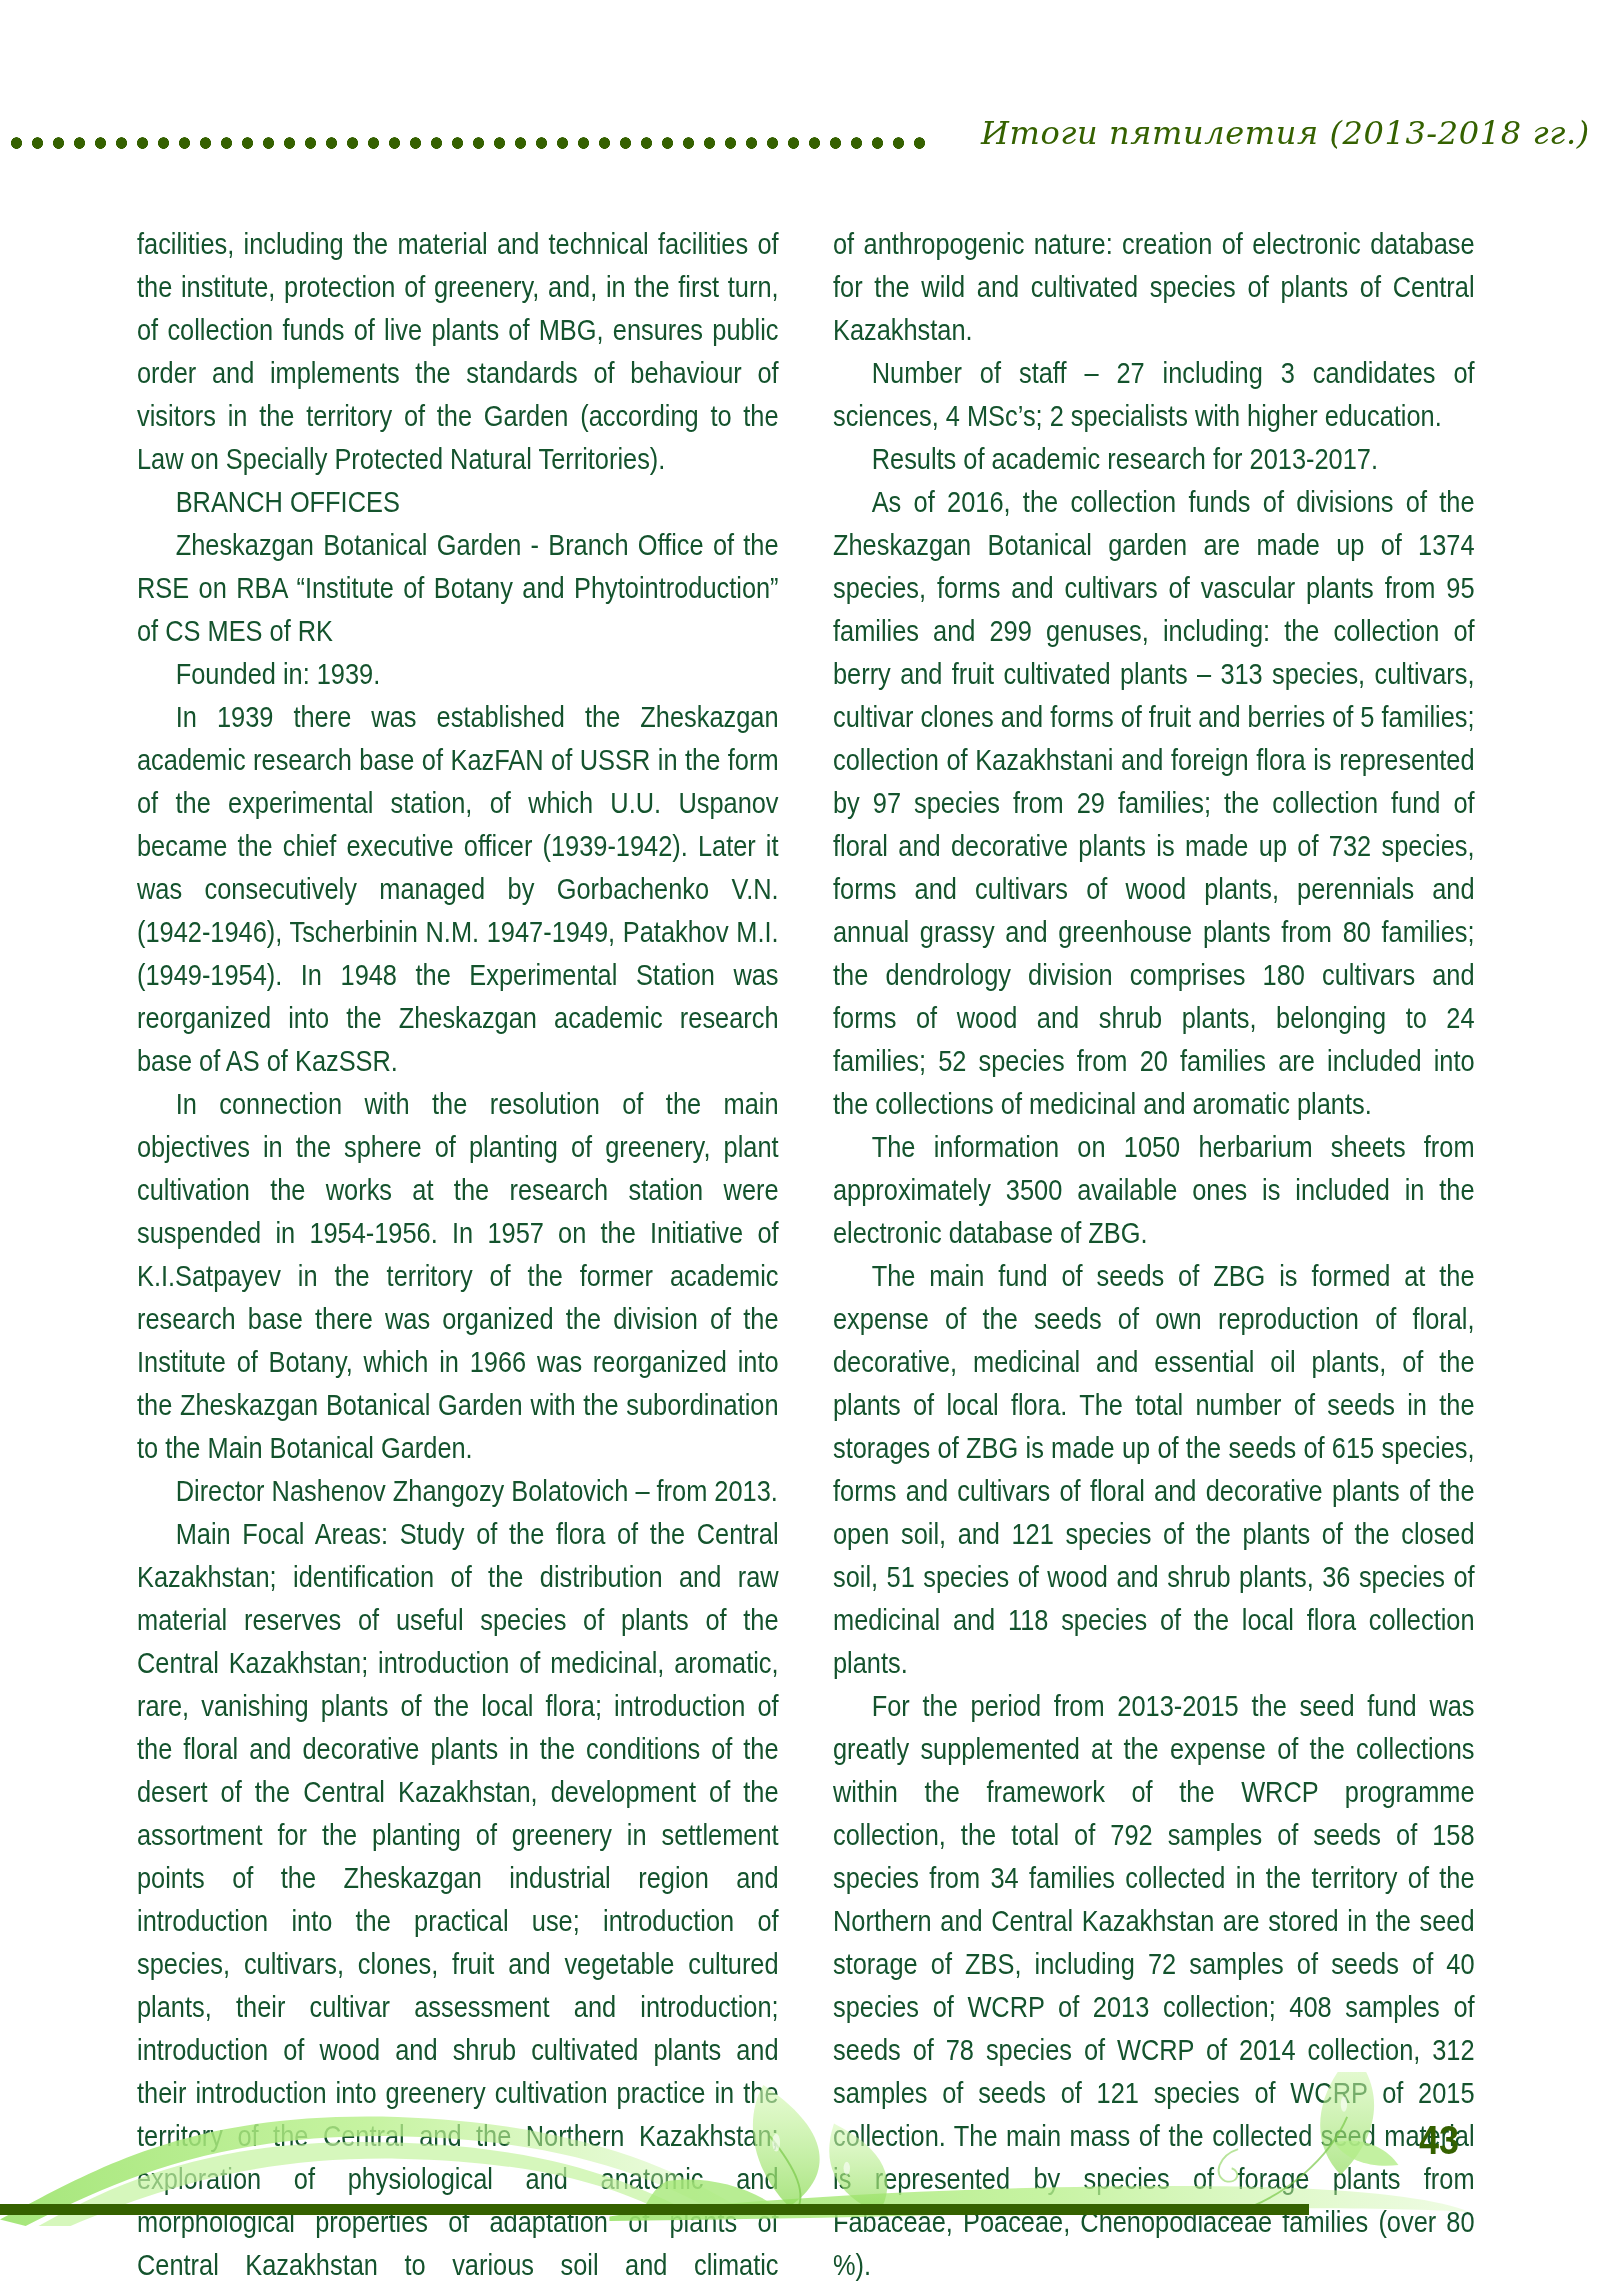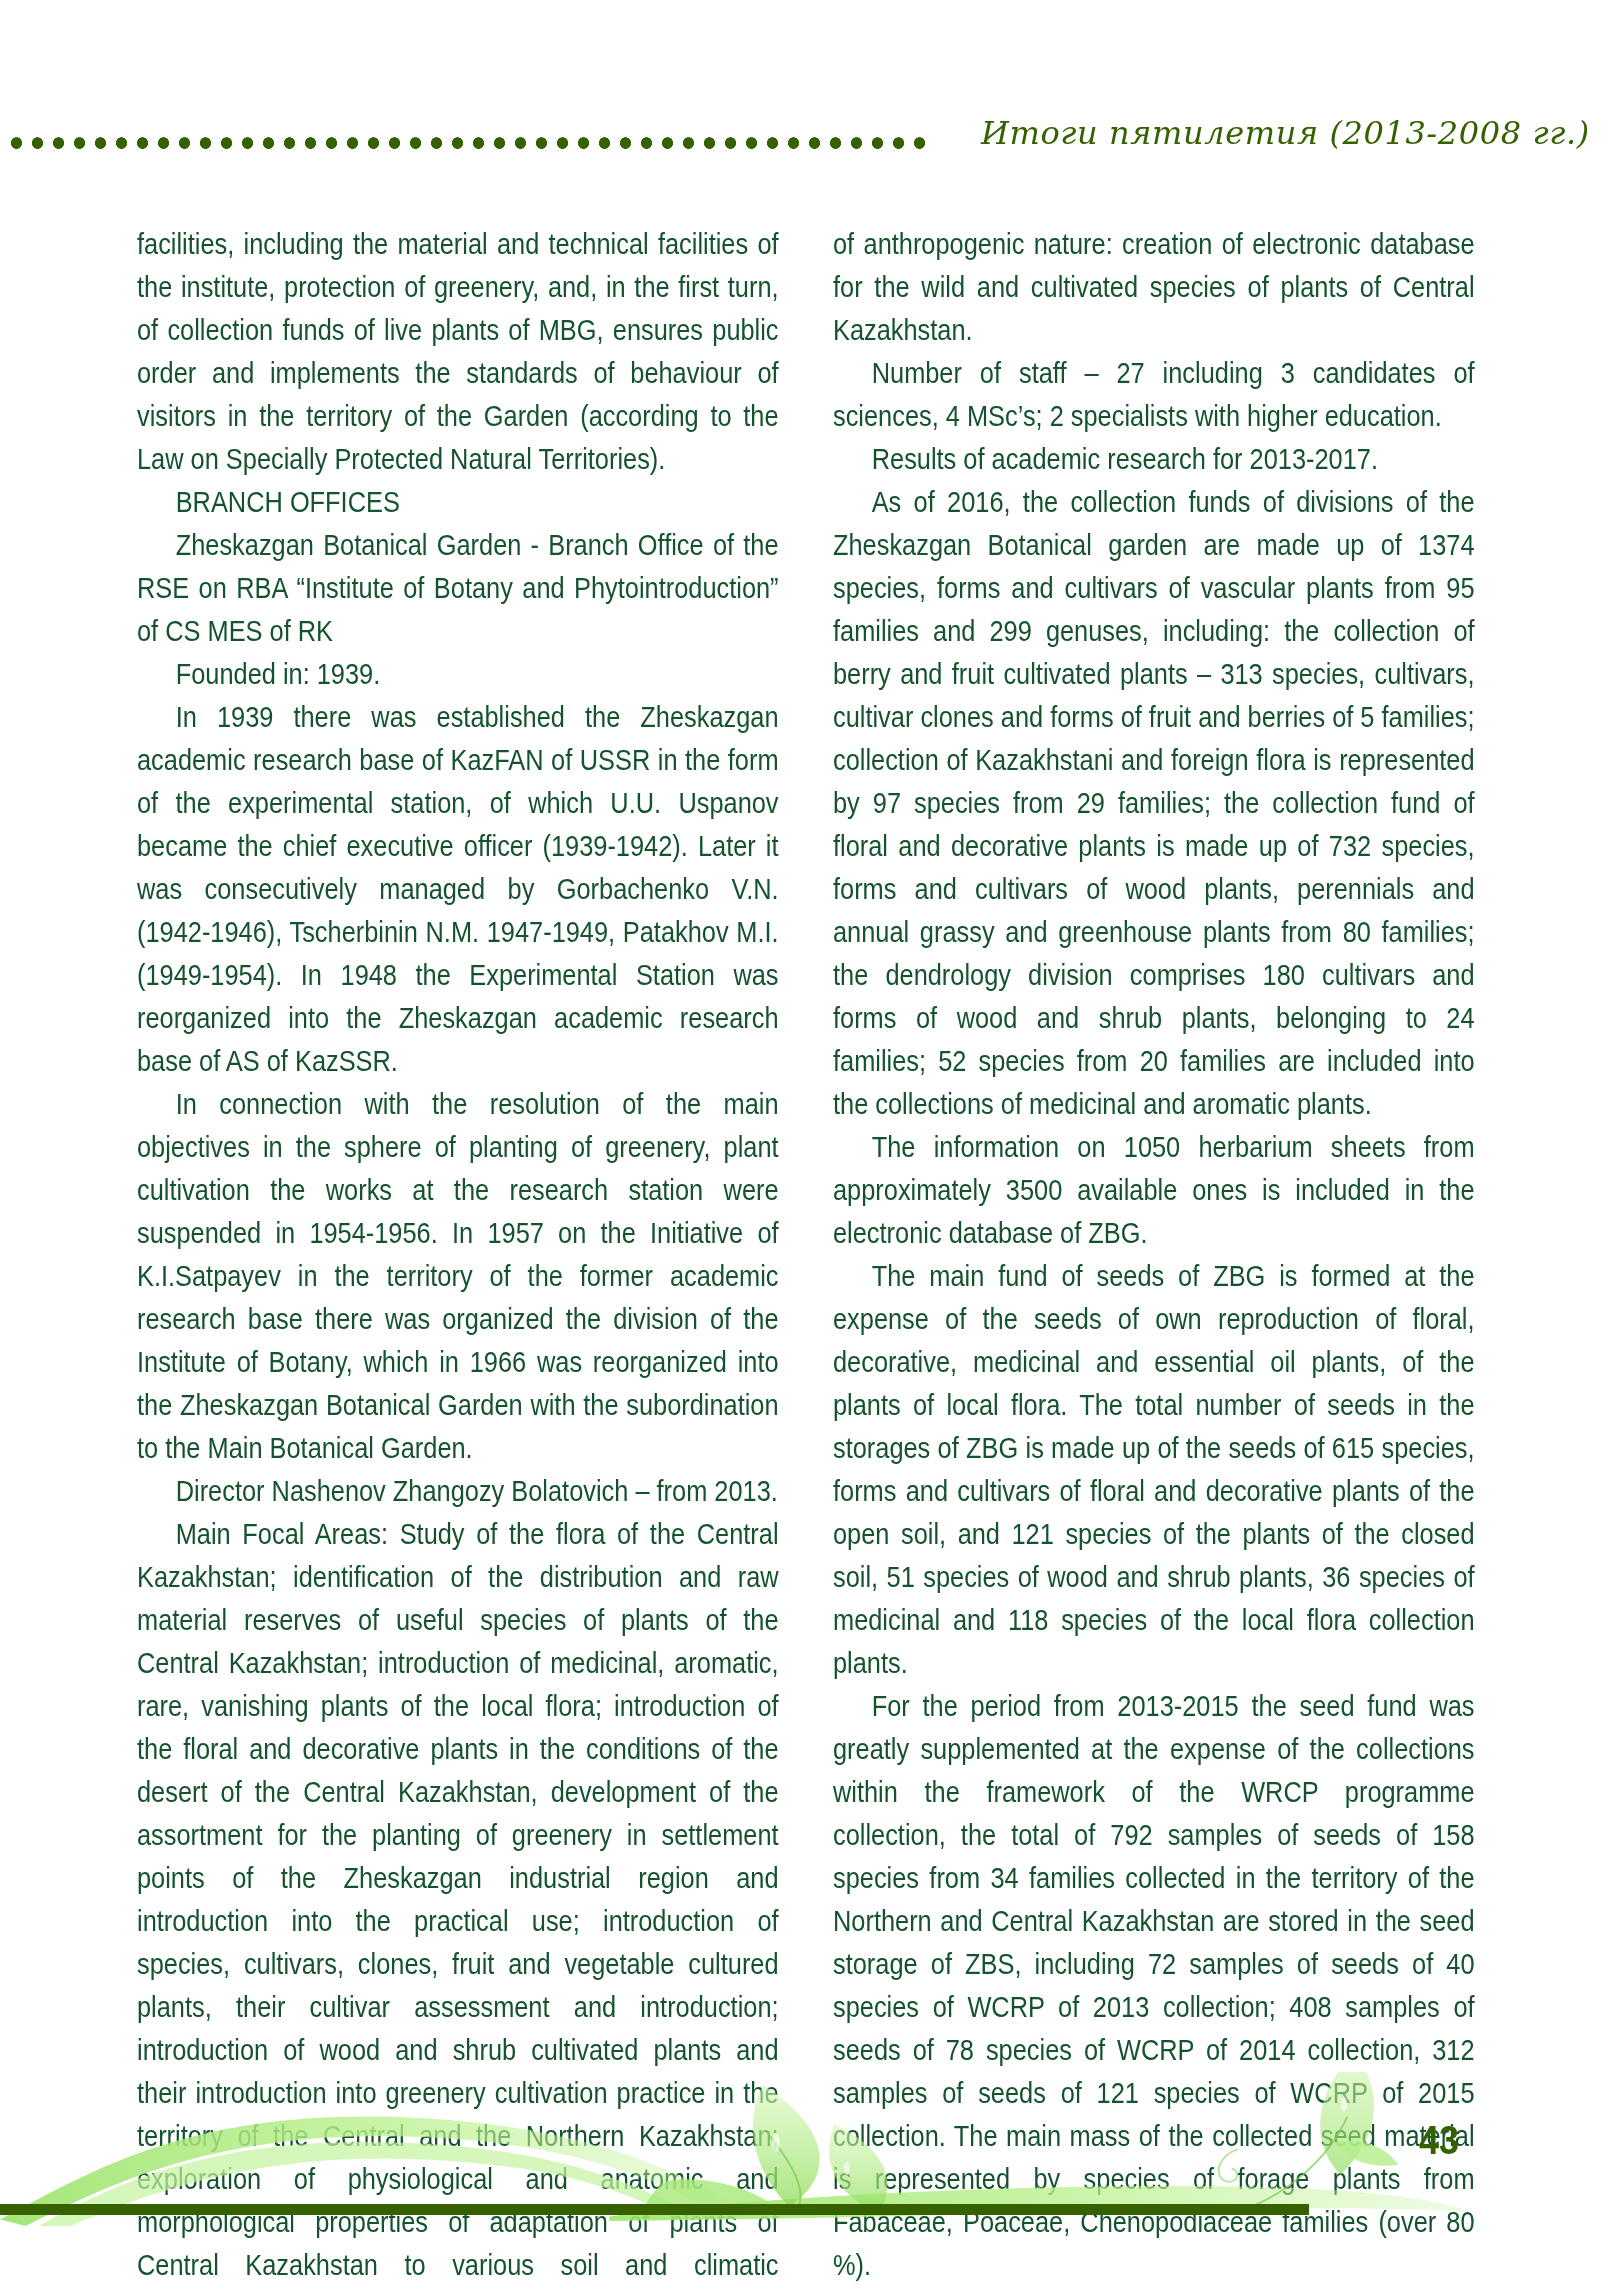--- a/index.html
+++ b/index.html
@@ -29,21 +29,21 @@
   .page-number {
     position: absolute; left: 1419px; top: 2118px;
     font-family: "Liberation Sans", sans-serif; font-weight: bold; font-size: 40px; color: #356100;
     transform: scaleX(0.9); transform-origin: left top;
   }
 </style>
 </head>
 <body>
 
 <div class="header-dots"></div>
-<div class="header-title">Итоги пятилетия (2013-2008 гг.)</div>
+<div class="header-title">Итоги пятилетия (2013-2018 гг.)</div>
 
 <div class="column col-left">
   <div class="inner">
     <p>facilities, including the material and technical facilities of the institute, protection of greenery, and, in the first turn, of collection funds of live plants of MBG, ensures public order and implements the standards of behaviour of visitors in the territory of the Garden (according to the Law on Specially Protected Natural Territories).</p>
     <p class="indent">BRANCH OFFICES</p>
     <p class="indent">Zheskazgan Botanical Garden - Branch Office of the RSE on RBA “Institute of Botany and Phytointroduction” of CS MES of RK</p>
     <p class="indent">Founded in: 1939.</p>
     <p class="indent">In 1939 there was established the Zheskazgan academic research base of KazFAN of USSR in the form of the experimental station, of which U.U. Uspanov became the chief executive officer (1939-1942). Later it was consecutively managed by Gorbachenko V.N. (1942-1946), Tscherbinin N.M. 1947-1949, Patakhov M.I. (1949-1954). In 1948 the Experimental Station was reorganized into the Zheskazgan academic research base of AS of KazSSR.</p>
     <p class="indent">In connection with the resolution of the main objectives in the sphere of planting of greenery, plant cultivation the works at the research station were suspended in 1954-1956. In 1957 on the Initiative of K.I.Satpayev in the territory of the former academic research base there was organized the division of the Institute of Botany, which in 1966 was reorganized into the Zheskazgan Botanical Garden with the subordination to the Main Botanical Garden.</p>
     <p class="indent">Director Nashenov Zhangozy Bolatovich – from 2013.</p>

